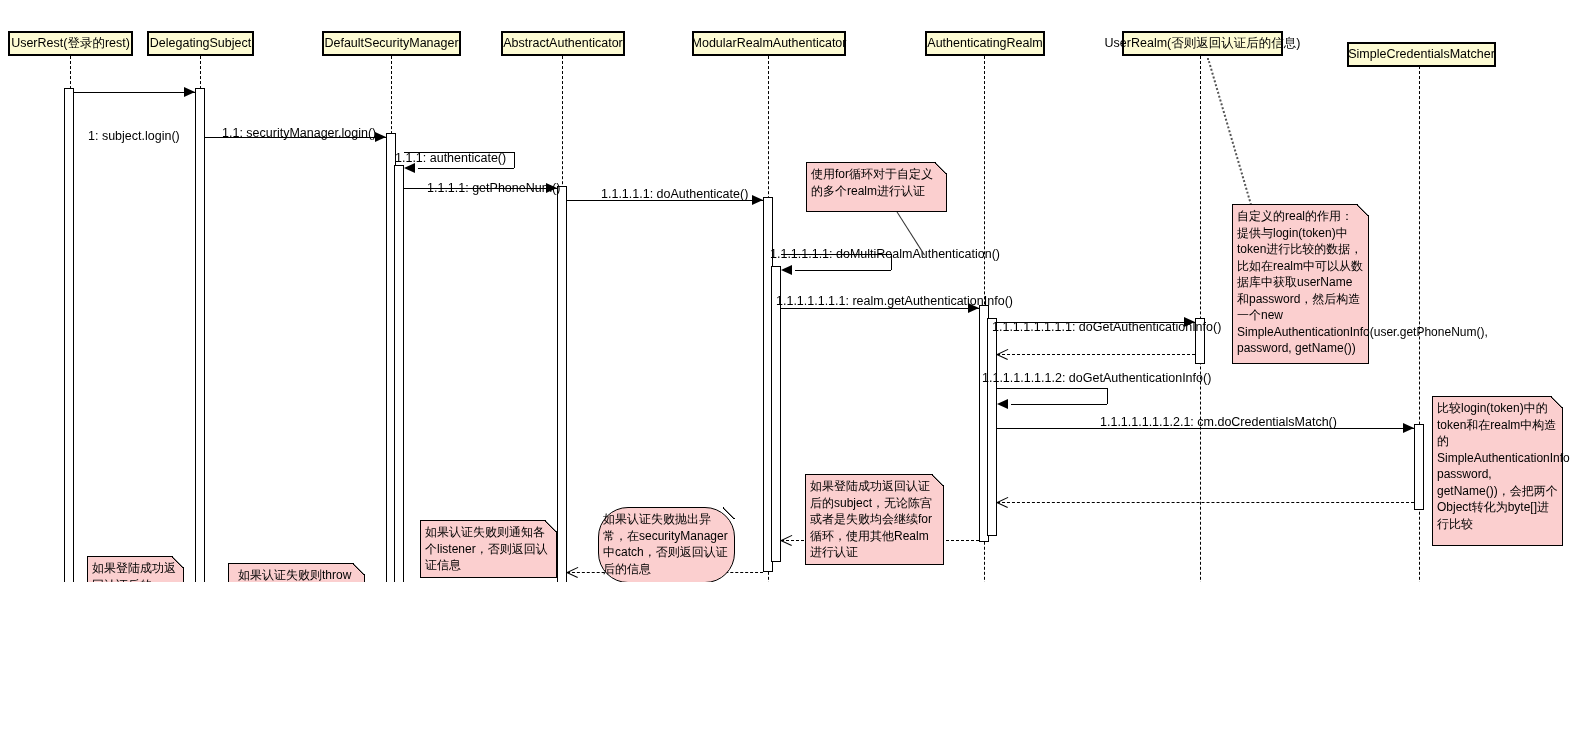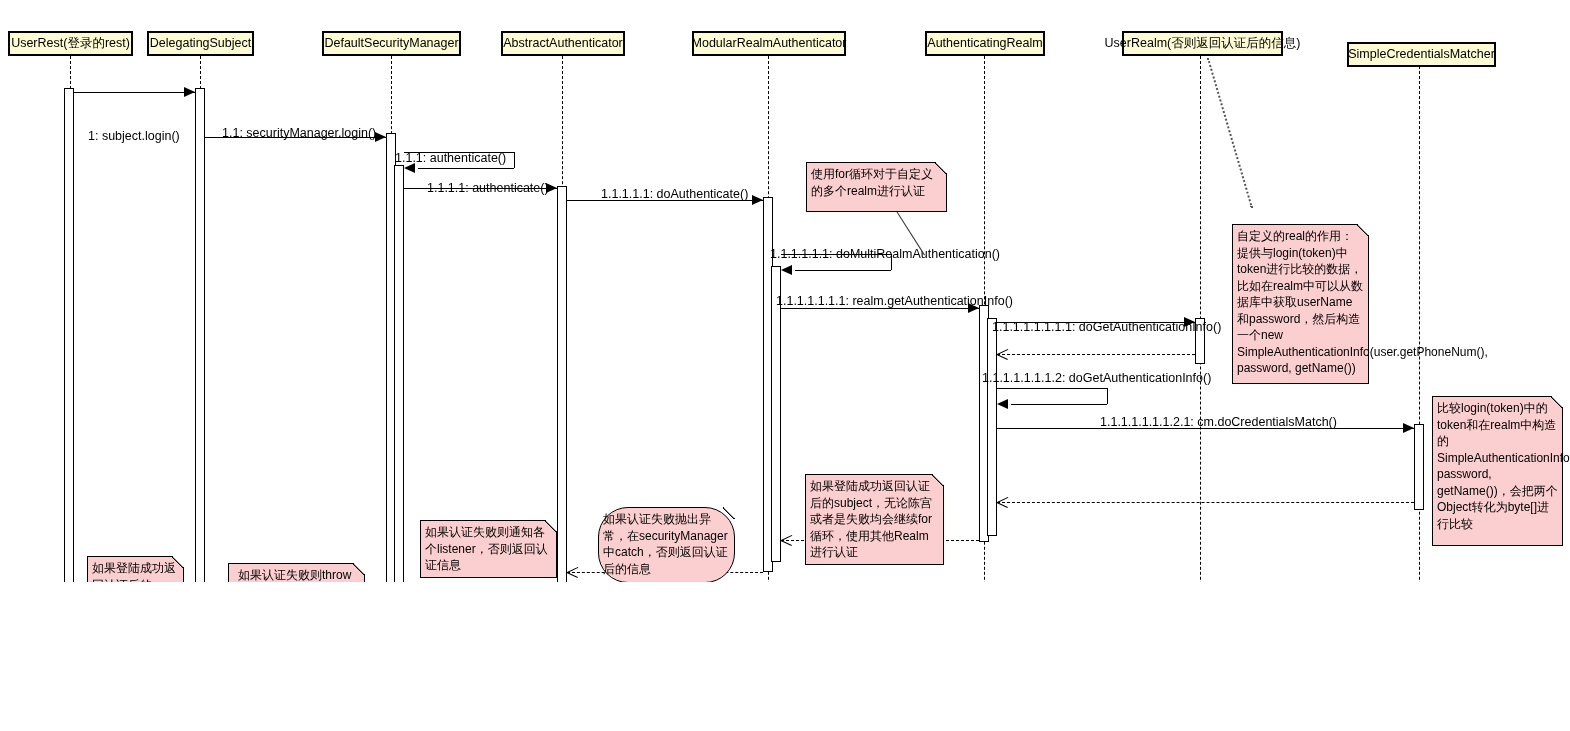--- a/index.html
+++ b/index.html
@@ -181,21 +181,21 @@
       <div class="msgline" style="left: 205px; top: 137px; width: 181px;"></div>
       <div class="ahead right" style="left: 375px; top: 132px;"></div>
       <div class="msglabel" style="left: 222px; top: 127px;">1.1: securityManager.login()</div>
       <div class="msgline" style="left: 404px; top: 152px; width: 110px;"></div>
       <div class="vline" style="left: 514px; top: 152px; height: 16px;"></div>
       <div class="msgline" style="left: 418px; top: 168px; width: 96px;"></div>
       <div class="ahead left" style="left: 404px; top: 163px;"></div>
       <div class="msglabel" style="left: 395px; top: 152px;">1.1.1: authenticate()</div>
       <div class="msgline" style="left: 404px; top: 188px; width: 153px;"></div>
       <div class="ahead right" style="left: 546px; top: 183px;"></div>
-      <div class="msglabel" style="left: 427px; top: 182px;">1.1.1.1: authenticate()</div>
+      <div class="msglabel" style="left: 427px; top: 182px;">1.1.1.1: getPhoneNum()</div>
       <div class="msgline" style="left: 567px; top: 200px; width: 196px;"></div>
       <div class="ahead right" style="left: 752px; top: 195px;"></div>
       <div class="msglabel" style="left: 601px; top: 188px;">1.1.1.1.1: doAuthenticate()</div>
       <div class="msgline" style="left: 781px; top: 254px; width: 110px;"></div>
       <div class="vline" style="left: 891px; top: 254px; height: 16px;"></div>
       <div class="msgline" style="left: 795px; top: 270px; width: 96px;"></div>
       <div class="ahead left" style="left: 781px; top: 265px;"></div>
       <div class="msglabel" style="left: 770px; top: 248px;">1.1.1.1.1.1: doMultiRealmAuthentication()</div>
       <div class="msgline" style="left: 781px; top: 308px; width: 198px;"></div>
       <div class="ahead right" style="left: 968px; top: 303px;"></div>
@@ -224,21 +224,21 @@
       <div class="msgline ret" style="left: 205px; top: 650px; width: 181px;"></div>
       <div class="ohead left" style="left: 205px; top: 644px;"></div>
       <div class="msgline ret" style="left: 404px; top: 615px; width: 48px;"></div>
       <div class="vline ret" style="left: 452px; top: 591px; height: 24px;"></div>
       <div class="ohead left" style="left: 404px; top: 609px;"></div>
     </div>
   <div id="layer-notes">
       <div class="noteconn dotted" style="left: 1209px; top: 58px; width: 156.32px; transform: rotate(73.6518deg);"></div>
       <div class="noteconn" style="left: 897px; top: 211px; width: 52.1536px; transform: rotate(57.5288deg);"></div>
       <div class="note" style="left: 806px; top: 162px; width: 141px; min-height: 50px;"><span>使用for循环对于自定义的多个realm进行认证</span></div>
-      <div class="note" style="left: 1232px; top: 224px; width: 137px; min-height: 160px;"><span>自定义的real的作用：提供与login(token)中token进行比较的数据，比如在realm中可以从数据库中获取userName和password，然后构造一个new SimpleAuthenticationInfo(user.getPhoneNum(), password, getName())</span></div>
+      <div class="note" style="left: 1232px; top: 204px; width: 137px; min-height: 160px;"><span>自定义的real的作用：提供与login(token)中token进行比较的数据，比如在realm中可以从数据库中获取userName和password，然后构造一个new SimpleAuthenticationInfo(user.getPhoneNum(), password, getName())</span></div>
       <div class="note" style="left: 1432px; top: 396px; width: 131px; min-height: 150px;"><span>比较login(token)中的token和在realm中构造的SimpleAuthenticationInfo(user.getPhoneNum(), password, getName())，会把两个Object转化为byte[]进行比较</span></div>
       <div class="note" style="left: 805px; top: 474px; width: 139px; min-height: 85px;"><span>如果登陆成功返回认证后的subject，无论陈宫或者是失败均会继续for循环，使用其他Realm进行认证</span></div>
       <div class="note" style="left: 598px; top: 507px; width: 137px; min-height: 76px; border-radius: 30px;"><span>如果认证失败抛出异常，在securityManager中catch，否则返回认证后的信息</span></div>
       <div class="note" style="left: 420px; top: 520px; width: 137px; min-height: 57px;"><span>如果认证失败则通知各个listener，否则返回认证信息</span></div>
       <div class="note" style="left: 228px; top: 563px; width: 137px; min-height: 58px; padding-left: 9px;"><span>如果认证失败则throw Exception，否则返回subject</span></div>
       <div class="note" style="left: 87px; top: 556px; width: 97px; min-height: 76px;"><span>如果登陆成功返回认证后的subject，认证失败需要catch Exception</span></div>
     </div>
 </div>
 
 </body></html>

